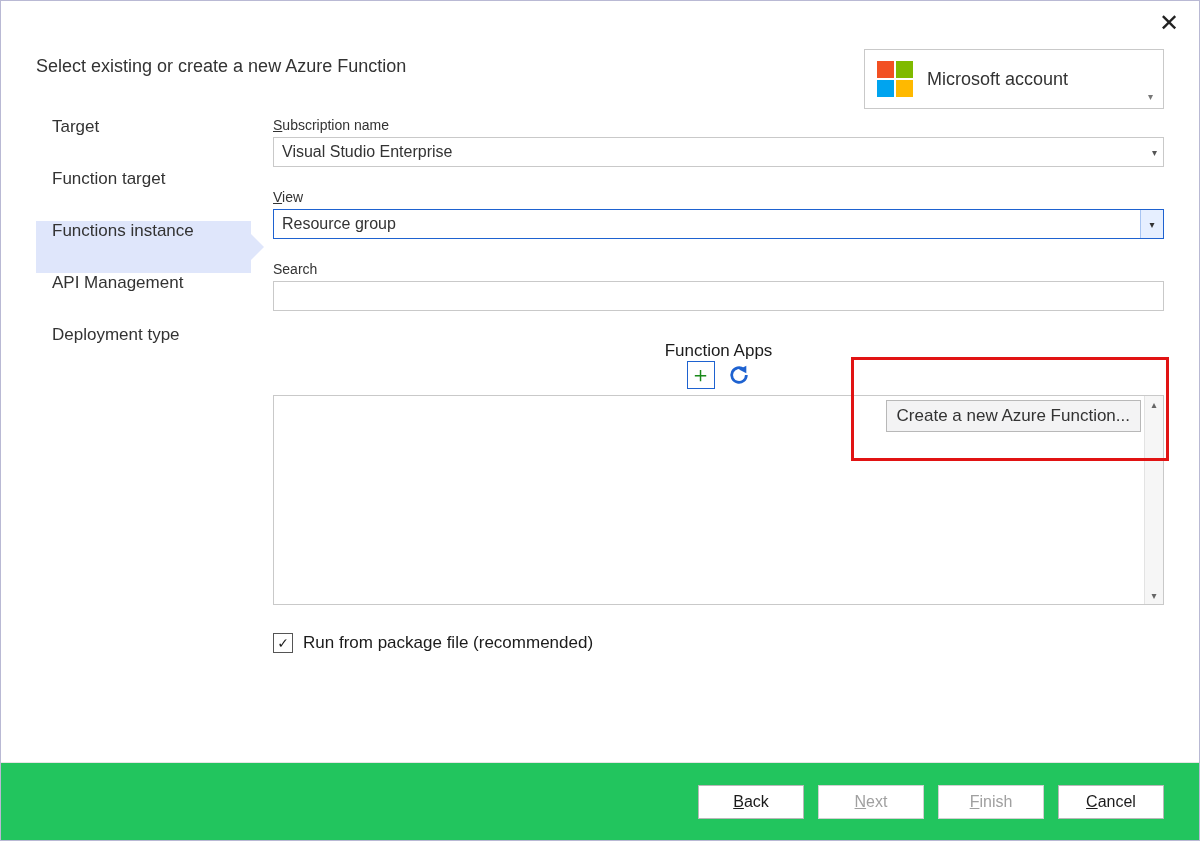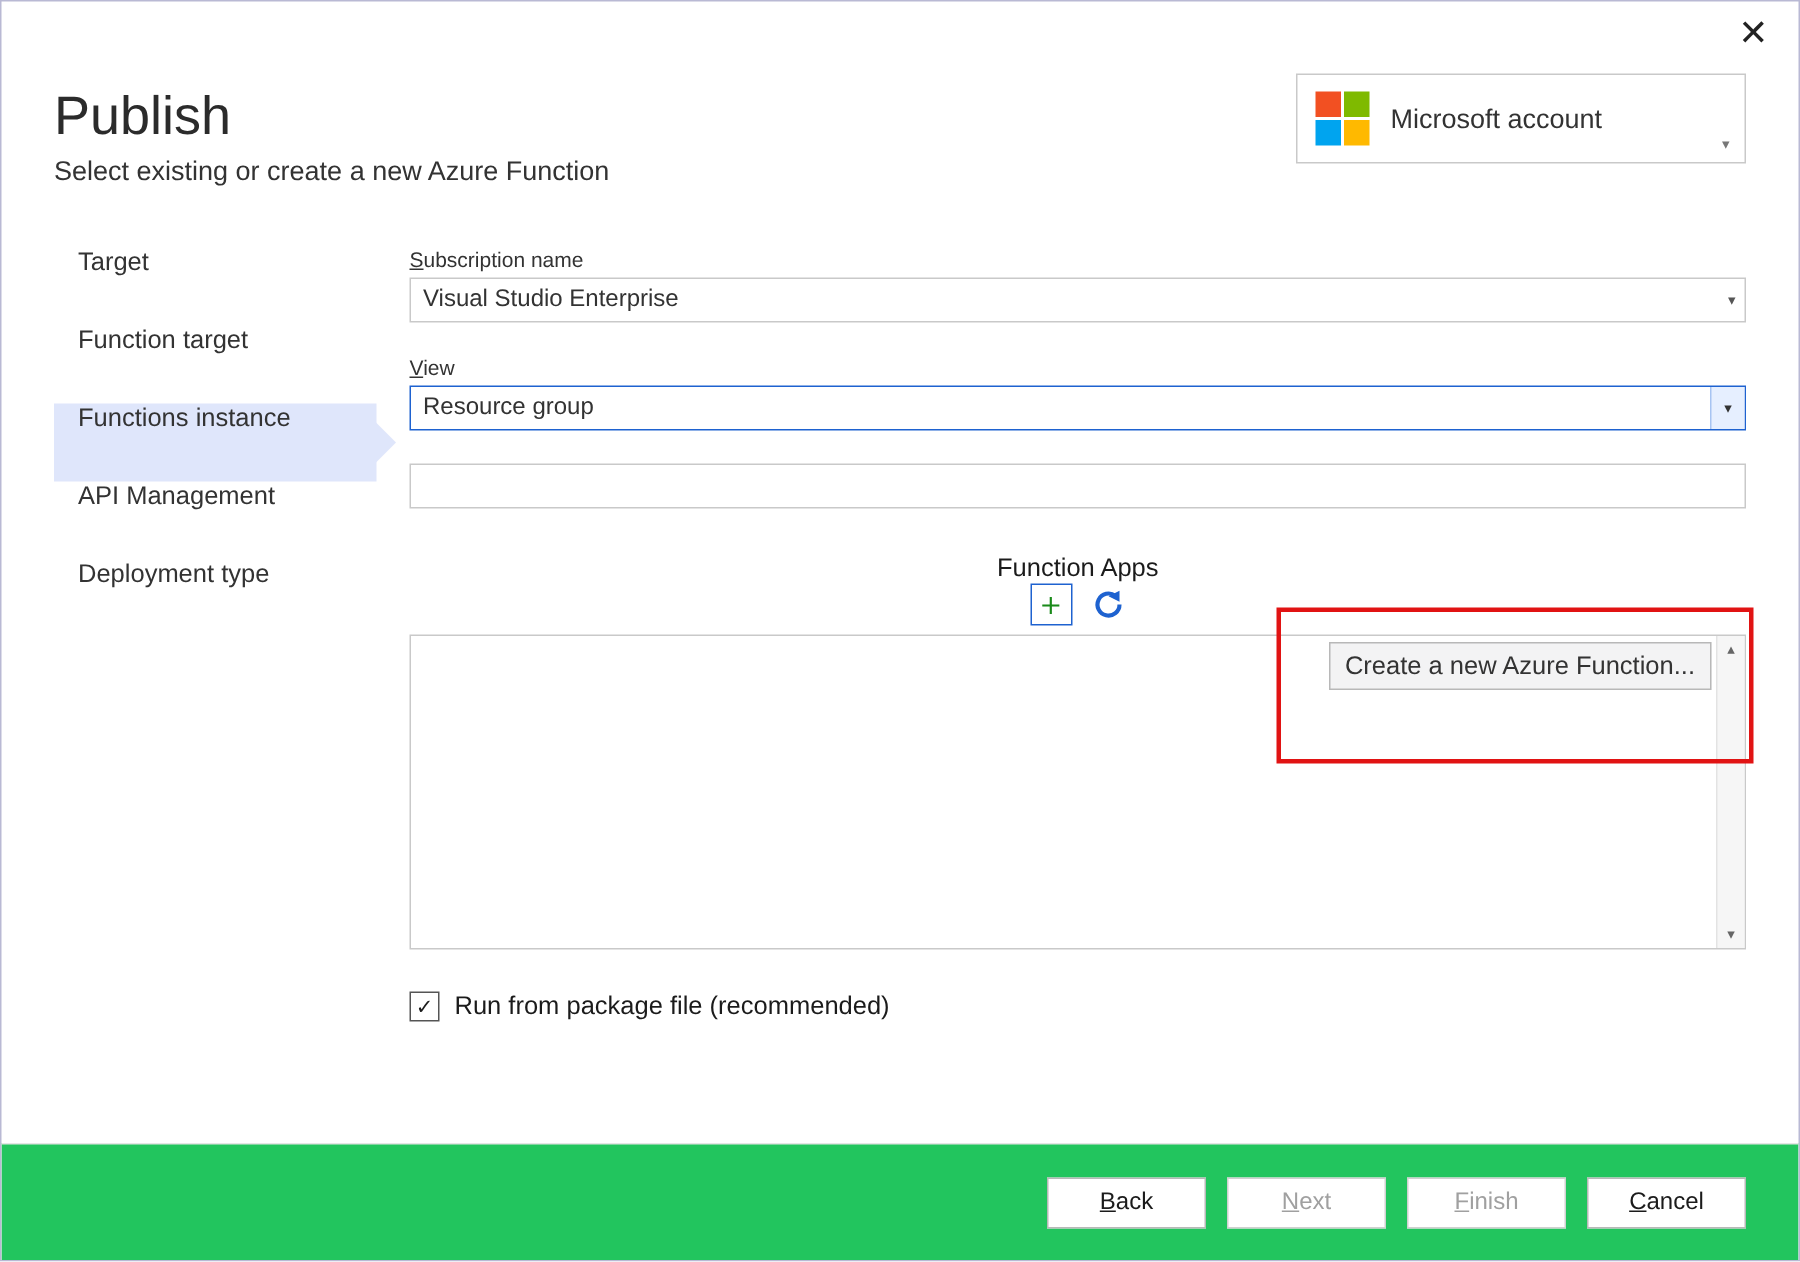--- a/index.html
+++ b/index.html
@@ -281,21 +281,20 @@
       <span class="ms-r"></span>
         <span class="ms-g"></span>
         <span class="ms-b"></span>
         <span class="ms-y"></span>
     </span>
     <span class="account-label">Microsoft account</span>
     <span class="account-caret">▾</span>
   </div>
 
   <div class="header">
-    <h1 class="title">Publish</h1>
     <div class="subtitle">Select existing or create a new Azure Function</div>
   </div>
 
   <div class="body">
     <div class="sidebar">
       <div class="nav-item">
         <span>Target</span>
       </div>
       <div class="nav-item">
         <span>Function target</span>
@@ -326,20 +325,21 @@
       <div class="field-label">
         <span class="ul">V</span><span>iew</span>
       </div>
       <div class="combo blue">
         <span>Resource group</span>
         <span class="caret-box">▾</span>
       </div>
 
       <div class="gap-s"></div>
 
+      <div class="field-label">Search</div>
       <div class="textin">
         <span></span>
       </div>
 
       <div class="gap-m"></div>
 
       <div class="fnapps-header">
         <div class="fnapps-label">Function Apps</div>
         <div class="icon-row">
           <div class="plus-btn">

